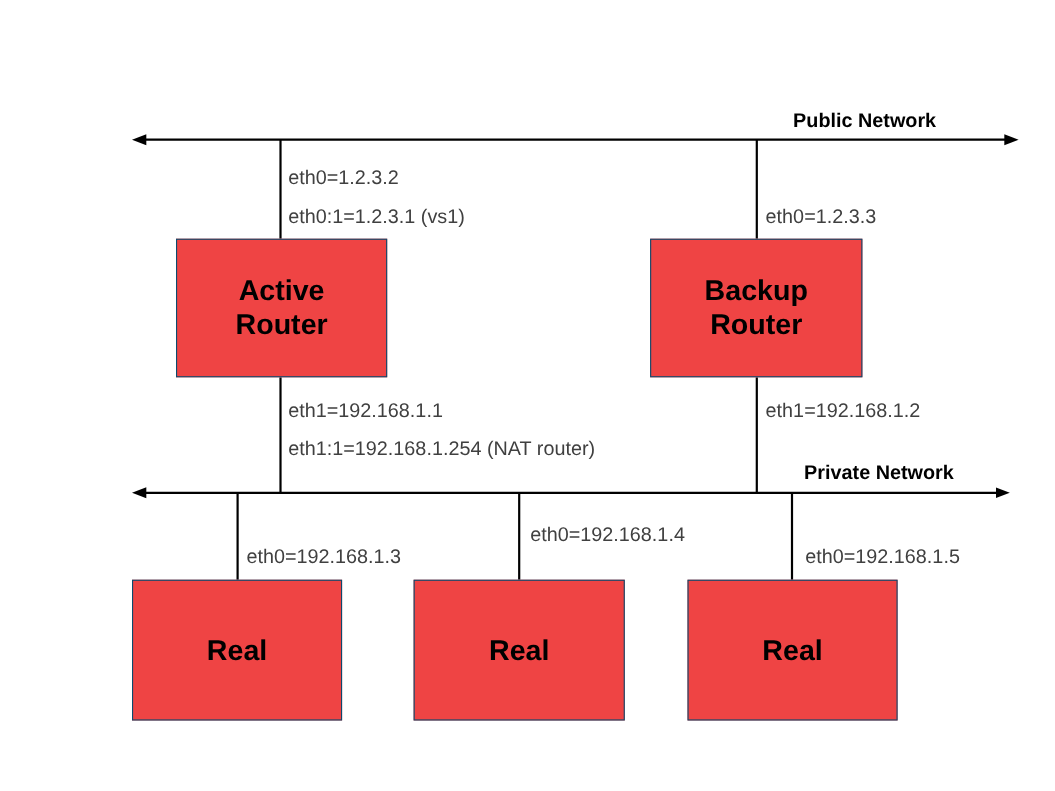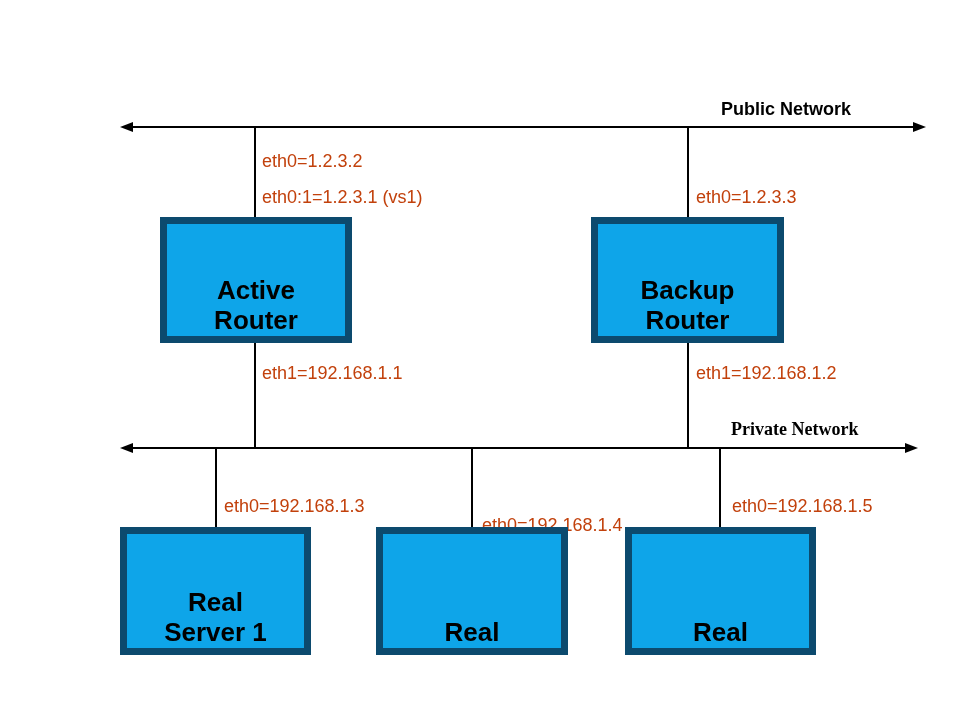--- a/index.html
+++ b/index.html
@@ -18,39 +18,39 @@
     overflow: hidden;
     margin-left: 48px;
   }
   #diagram svg {
     position: absolute;
     left: 0;
     top: 0;
   }
   .node-box {
     position: absolute;
-    background: #0ea5e9;
-    border: 7px solid #0c4a6e;
+    background: #ef4444;
+    border: 1px solid #0c4a6e;
     box-sizing: border-box;
     display: flex;
     flex-direction: column;
     align-items: center;
-    justify-content: flex-end;
+    justify-content: center;
     font-weight: bold;
     font-size: 26px;
     line-height: 1.18;
     color: #000000;
     text-align: center;
     letter-spacing: 0px;
   }
   .node-box .line2 { display: block; }
   .label {
     position: absolute;
     font-size: 18px;
-    color: #c2410c;
+    color: #404040;
     white-space: nowrap;
     line-height: 1;
   }
   .net-label {
     position: absolute;
     font-size: 18px;
     font-weight: bold;
     color: #000000;
     white-space: nowrap;
     line-height: 1;
@@ -85,52 +85,52 @@
 
     <line x1="168" y1="448" x2="168" y2="527" stroke="#000000" stroke-width="2"></line>
 
     <line x1="424" y1="448" x2="424" y2="527" stroke="#000000" stroke-width="2"></line>
 
     <line x1="672" y1="448" x2="672" y2="527" stroke="#000000" stroke-width="2"></line>
   </svg>
 
   <div class="net-label" style="left:673px; top:100px;">Public Network</div>
 
-  <div class="net-label" style="left:683px; top:420px;font-family:Liberation Serif, serif;">Private Network</div>
+  <div class="net-label" style="left:683px; top:420px;">Private Network</div>
 
   <div class="label" style="left:214px; top:152px;">eth0=1.2.3.2</div>
 
   <div class="label" style="left:214px; top:188px;">eth0:1=1.2.3.1 (vs1)</div>
 
   <div class="label" style="left:648px; top:188px;">eth0=1.2.3.3</div>
 
   <div class="node-box" style="left:112px; top:217px; width:192px; height:126px;">
     <span>Active</span>
     <span class="line2">Router</span>
   </div>
 
   <div class="node-box" style="left:543px; top:217px; width:193px; height:126px;">
     <span>Backup</span>
     <span class="line2">Router</span>
   </div>
 
   <div class="label" style="left:214px; top:364px;">eth1=192.168.1.1</div>
 
+  <div class="label" style="left:214px; top:399px;">eth1:1=192.168.1.254 (NAT router)</div>
 
   <div class="label" style="left:648px; top:364px;text-align:right;">eth1=192.168.1.2</div>
 
   <div class="label" style="left:176px; top:497px;">eth0=192.168.1.3</div>
 
-  <div class="label" style="left:434px; top:516px;">eth0=192.168.1.4</div>
+  <div class="label" style="left:434px; top:477px;">eth0=192.168.1.4</div>
 
   <div class="label" style="left:684px; top:497px;">eth0=192.168.1.5</div>
 
   <div class="node-box" style="left:72px; top:527px; width:191px; height:128px;">
     <span>Real</span>
-    <span class="line2">Server 1</span>
   </div>
 
   <div class="node-box" style="left:328px; top:527px; width:192px; height:128px;">
     <span>Real</span>
   </div>
 
   <div class="node-box" style="left:577px; top:527px; width:191px; height:128px;">
     <span>Real</span>
   </div>
 

